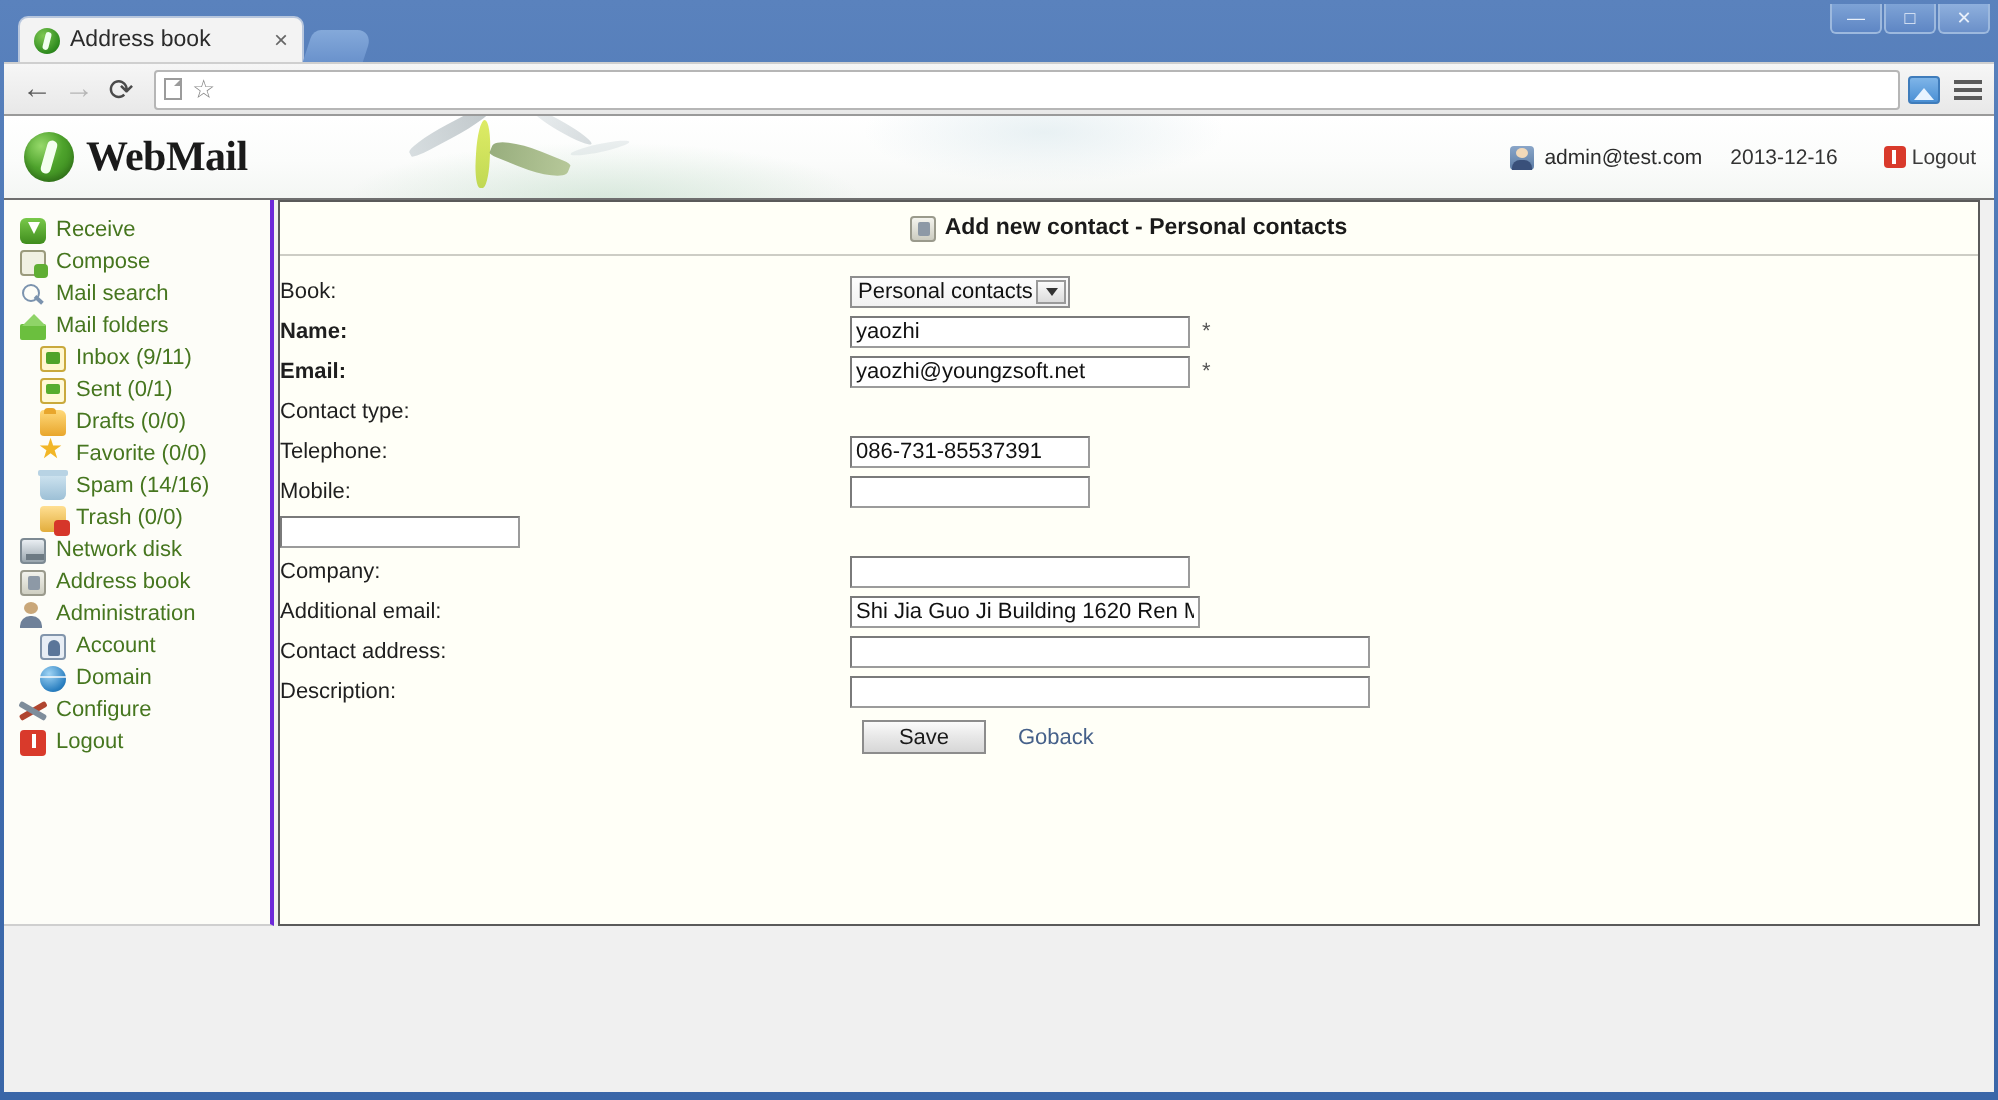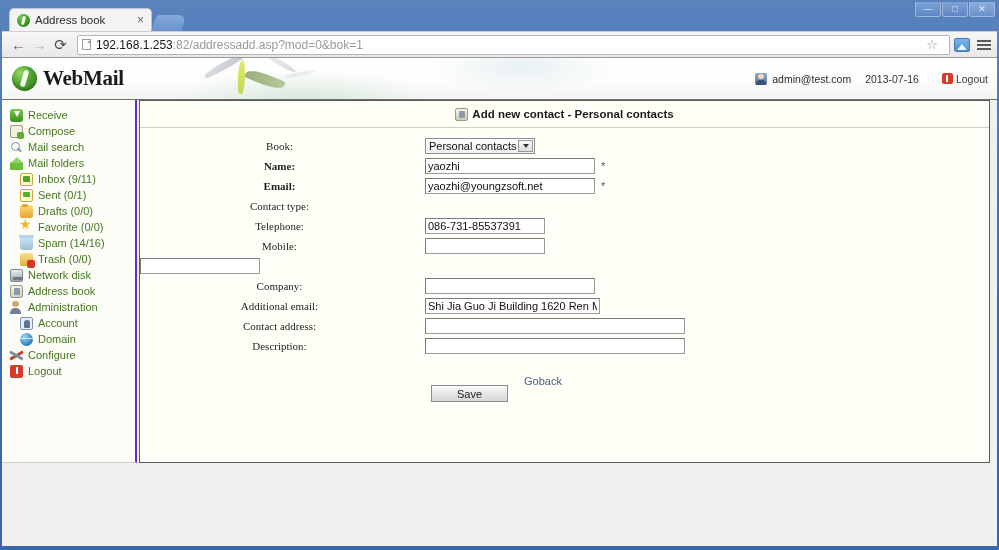--- a/index.html
+++ b/index.html
@@ -352,26 +352,25 @@
 
   
   .form-area { padding-top: 9px; }
   .frow {
     display: flex; align-items: center;
     margin-bottom: 3px;
     height: 17px;
   }
   .flabel {
     width: 285px;
-    text-align: center;
+    text-align: left;
     padding-right: 6px;
     font-size: 11px;
     color: #1f1f1f;
     white-space: nowrap;
-    font-family: Liberation Serif, serif;
   }
   .flabel.bold { font-weight: bold; }
   .fctrl { display: flex; align-items: center; }
   .ftext {
     height: 16px;
     border: 1px solid #9b9b9b;
     border-top-color: #7a7a7a;
     border-left-color: #7a7a7a;
     background: #ffffff;
     font-size: 11px;
@@ -402,27 +401,26 @@
   .fsel .arrowbox::after{
     content:""; border-left:3px solid transparent;
     border-right:3px solid transparent; border-top:4px solid #333;
   }
   .req { color:#555; font-size: 11px; margin-left: 6px; }
   .editlink { color:#28527f; font-size:10.5px; margin-left:6px; cursor:pointer; }
 
   .btnrow { display:flex; align-items:center; margin-top: 6px; }
   .btnrow .spacer { width: 291px; }
   .btn-save {
-    width: 77px; height: 17px;
+    width: 62px; height: 17px;
     background: linear-gradient(180deg,#fbfbfb 0%, #e9e9e9 45%, #d7d7d7 100%);
     border: 1px solid #8c8c8c;
     font-size: 11px; color: #1a1a1a;
     font-family: "Liberation Sans", sans-serif;
     cursor: pointer;
-    margin-top: 25px;
   }
   .goback { color:#46618a; font-size:11px; margin-left:16px; cursor:pointer; }
 
   
   .bottom-fill { height: 40px; background:#f0f0f0; }
 </style>
 </head>
 <body>
 
 <div class="browser-window">
@@ -442,21 +440,20 @@
     <div class="tab-newtab"></div>
   </div>
 
   <div class="toolbar">
     <div class="nav-ico">←</div>
     <div class="nav-ico fwd">→</div>
     <div class="nav-ico reload">⟳</div>
 
     <div class="omnibox">
       <span class="page-ico"></span>
-      <span class="url"><b>192.168.1.253</b><span>:82/addressadd.asp?mod=0&amp;bok=1</span></span>
       <span class="star">☆</span>
     </div>
 
     <div class="tb-right">
       <span class="ext-ico"></span>
       <span class="menu-ico">
           <i></i>
           <i></i>
           <i></i>
         </span>
@@ -473,21 +470,21 @@
       <span class="leaf leaf5"></span>
 
       <div class="wm-logo">
         <span class="logo-mark"></span>
         <span class="logo-text">WebMail</span>
       </div>
 
       <div class="wm-userbar">
         <span class="user-ico"></span>
         <span>admin@test.com</span>
-        <span class="wm-date">2013-07-16</span>
+        <span class="wm-date">2013-12-16</span>
         <span class="logout-wrap">
           <span class="logout-ico"></span>
           <span class="logout-text">Logout</span>
         </span>
       </div>
     </div>
 
     <div class="wm-body">
 
       <div class="sidebar">

